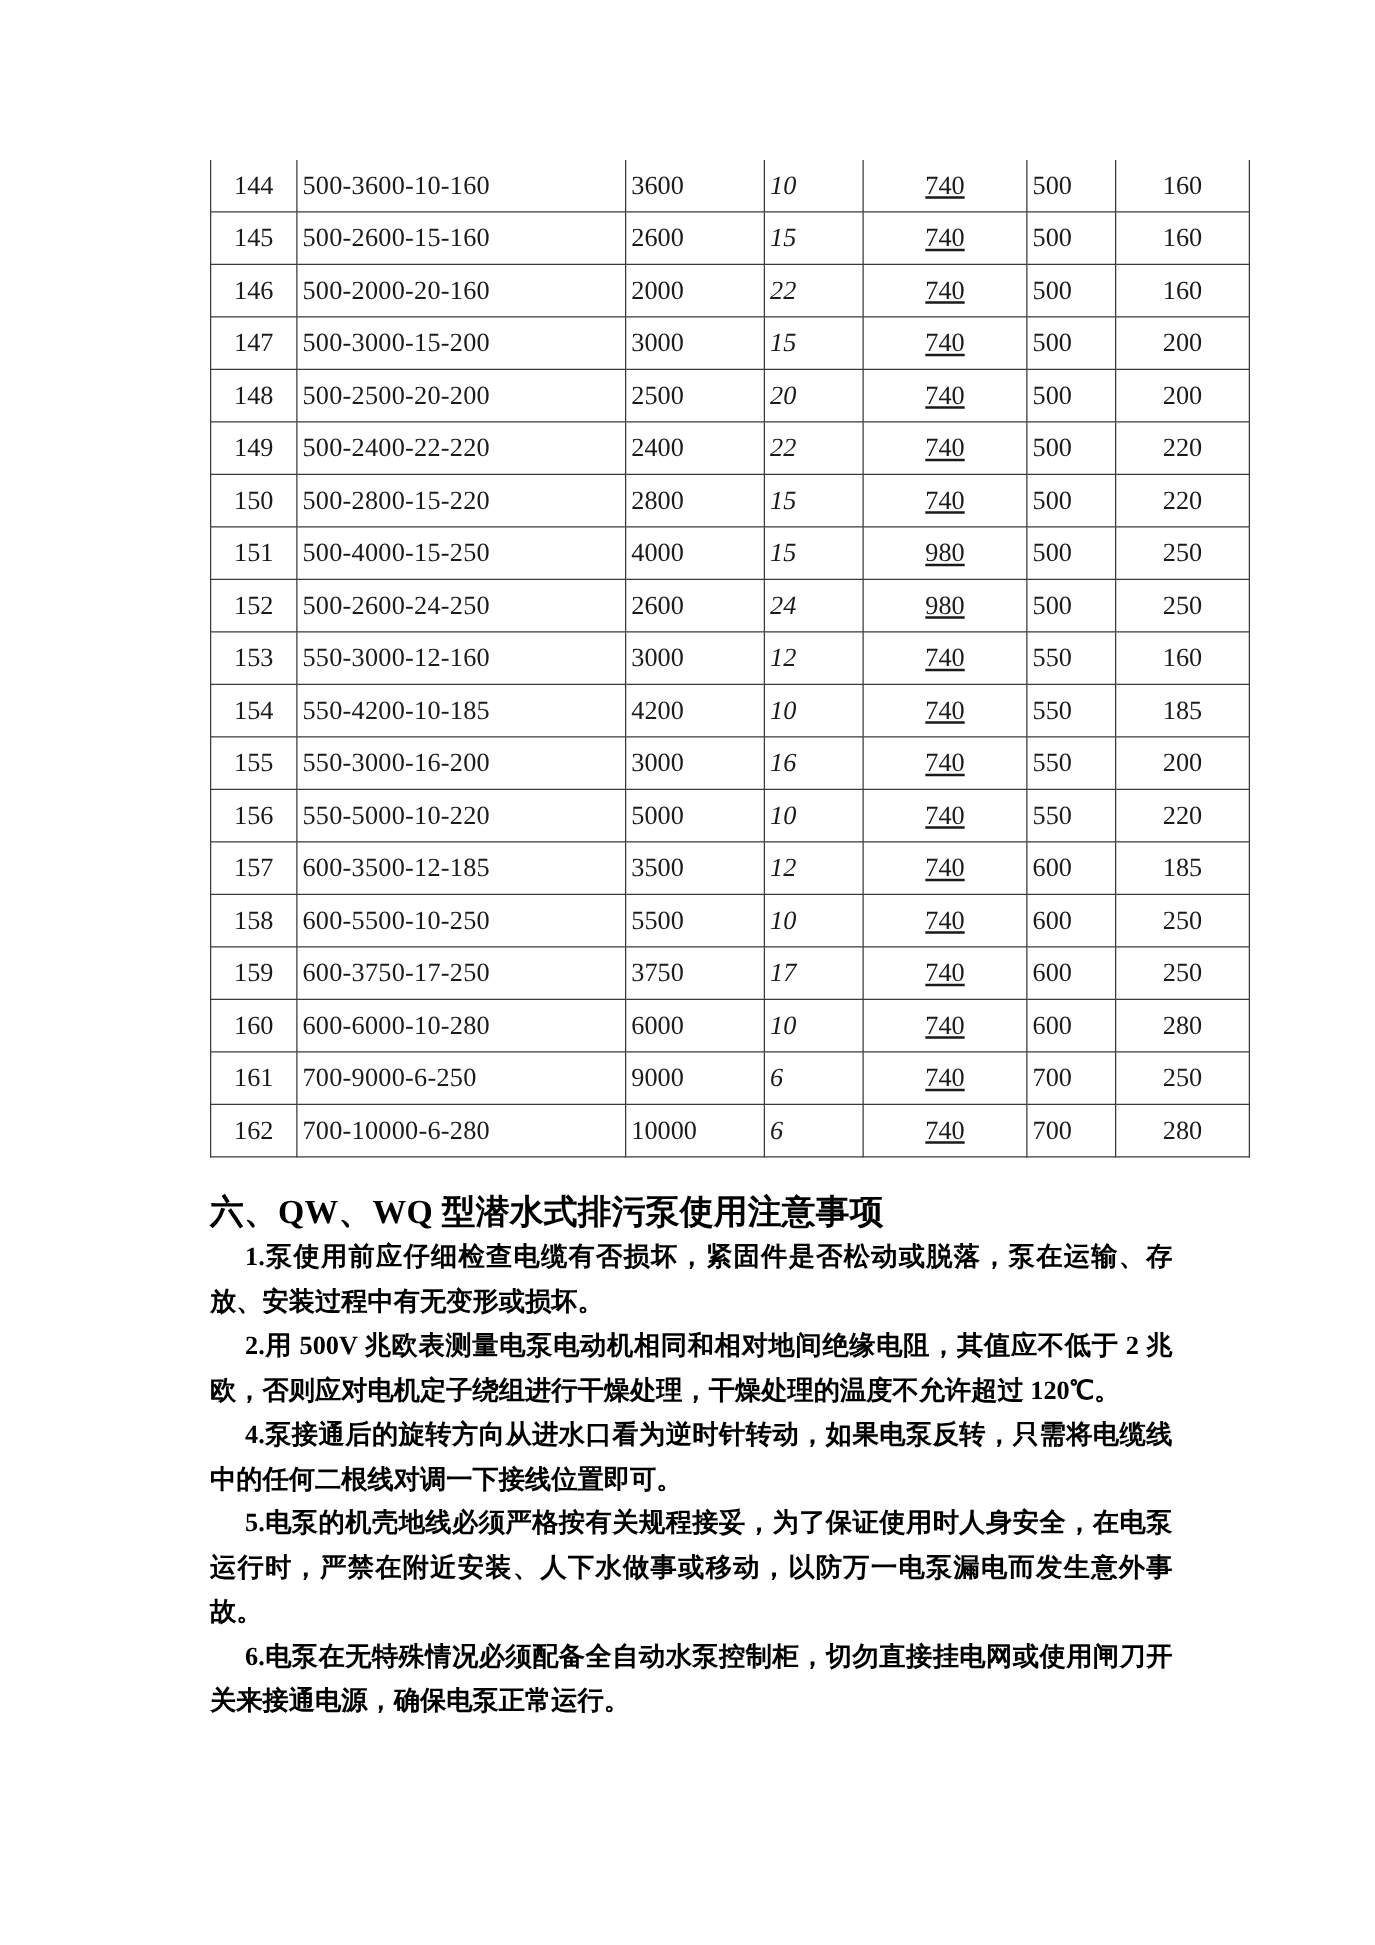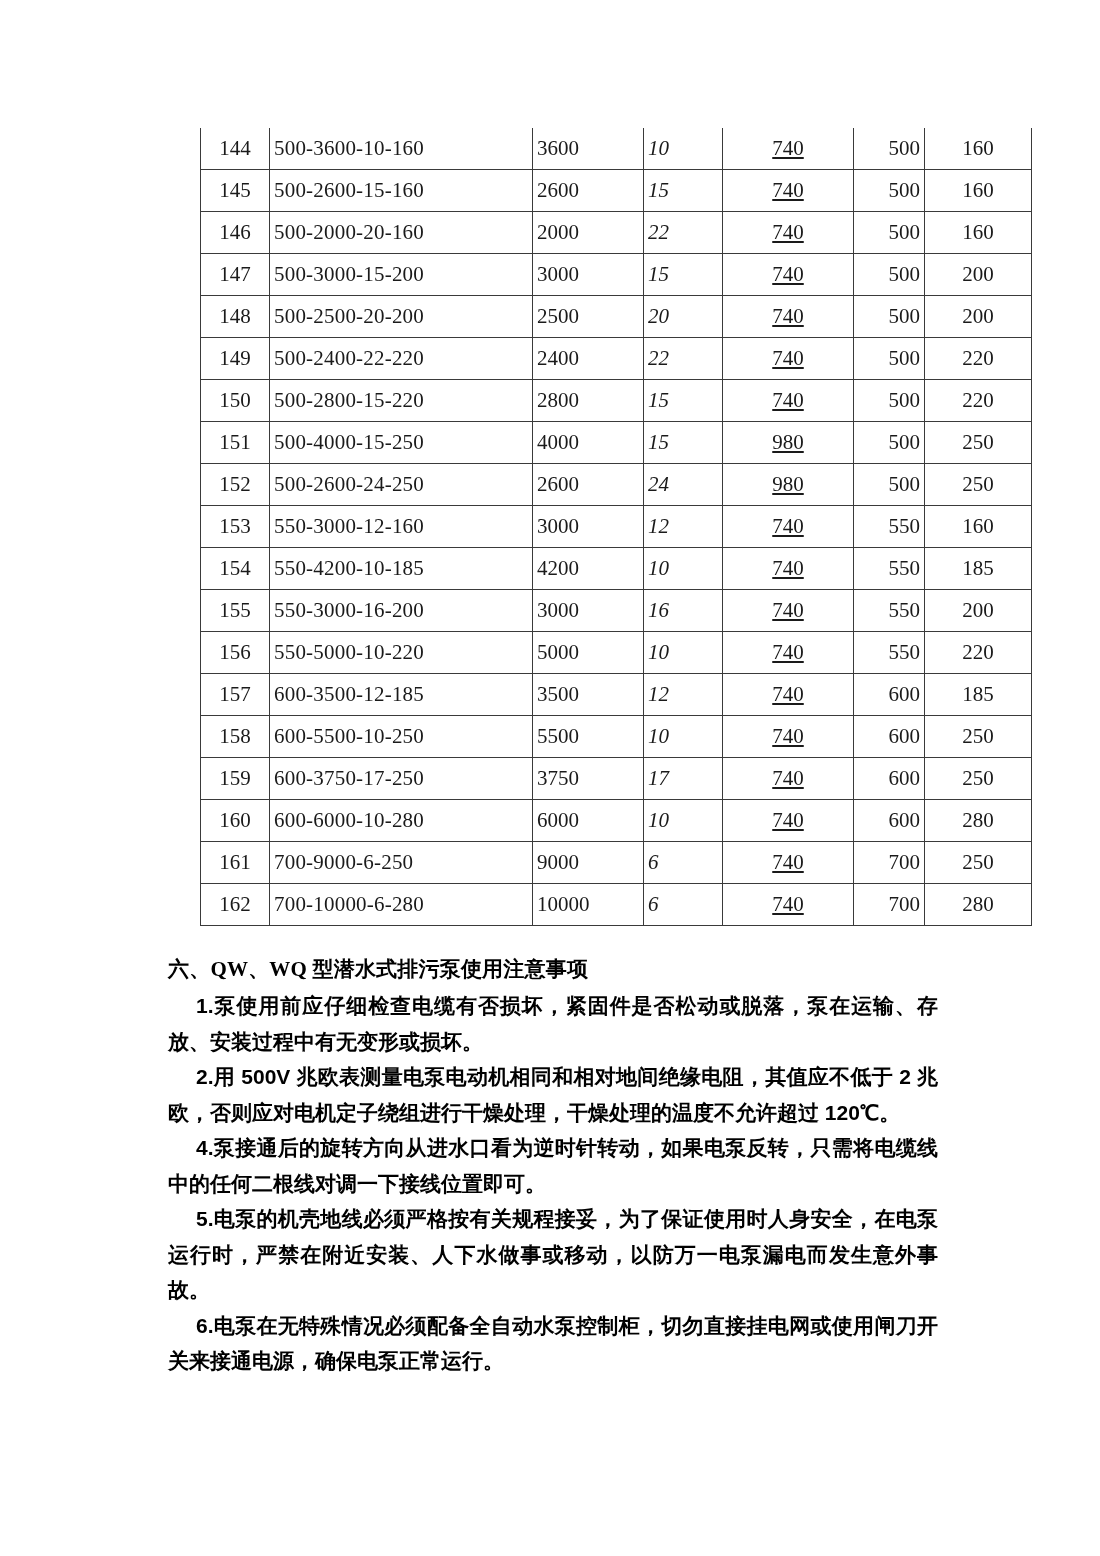--- a/index.html
+++ b/index.html
@@ -23,21 +23,20 @@
     height: 1556px;
     background: #fff;
   }
 
   
   .spec-table-wrap {
     position: absolute;
     left: 168px;
     top: 128px;
     width: 768px;
-    margin-left: 32px;
   }
   table.spec-table {
     border-collapse: collapse;
     width: 768px;
     table-layout: fixed;
   }
   table.spec-table td {
     border: 1px solid #3a3a3a;
     height: 41px;
     padding: 0 4px;
@@ -49,46 +48,46 @@
     overflow: hidden;
   }
   table.spec-table tr:first-child td {
     border-top: none;
   }
   .c-no    { width: 60px;  text-align: center; }
   .c-model { width: 254px; text-align: left; padding-left: 7px; letter-spacing: 0.2px; }
   .c-flow  { width: 102px; text-align: left; }
   .c-head  { width: 70px;  text-align: left; font-style: italic; }
   .c-speed { width: 122px; text-align: center; text-decoration: underline; }
-  .c-out   { width: 62px;  text-align: right; }
+  .c-out   { width: 62px;  text-align: left; }
   .c-pow   { width: 98px;  text-align: center; }
 
   
   .body-text {
     position: absolute;
     left: 168px;
     top: 952px;
     width: 770px;
   }
   .section-heading {
-    font-size: 21px;
+    font-size: 27px;
     font-weight: bold;
     line-height: 34px;
     margin: 0 0 2px 0;
     font-family: "Liberation Serif", "DejaVu Serif", serif;
     letter-spacing: 0.2px;
   }
   p.note {
     font-size: 21px;
     line-height: 35.5px;
     margin: 0;
     text-indent: 28px;
     text-align: justify;
     text-justify: inter-ideograph;
-    font-family: Liberation Sans, sans-serif;
+    font-family: Liberation Serif, serif;
     letter-spacing: 0px;
     font-weight: bold;
   }
 </style>
 </head>
 <body>
 
 <div class="page">
 
   <div class="spec-table-wrap">

